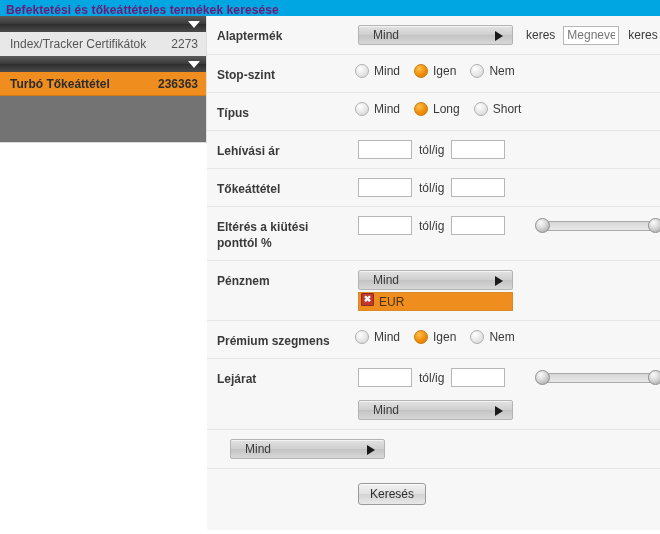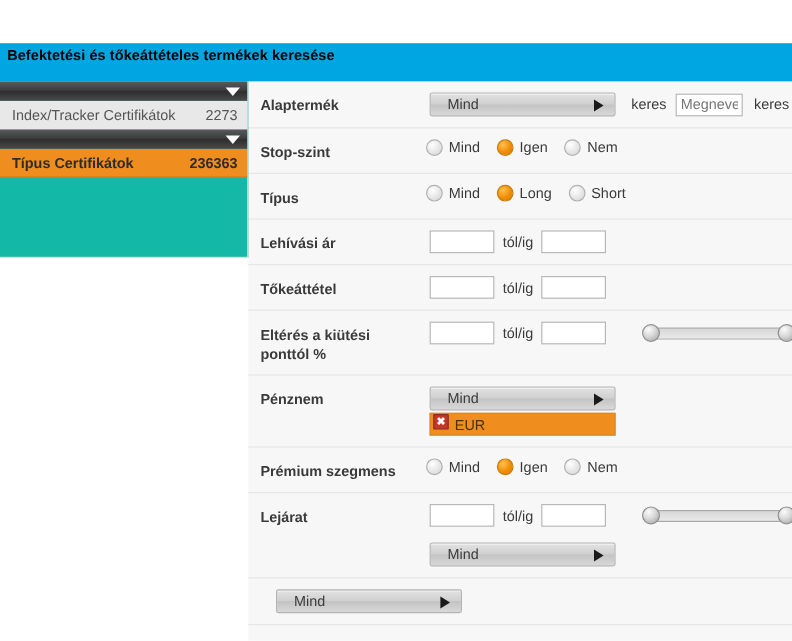--- a/index.html
+++ b/index.html
@@ -11,45 +11,44 @@
     height: 534px;
     background: #ffffff;
     font-family: "Liberation Sans", sans-serif;
     font-size: 12px;
     color: #333333;
     overflow: hidden;
   }
 
   
   #titlebar {
-    height: 32px;
+    height: 16px;
     background: #00a6e2;
-    color: #000000;
+    color: #701a75;
     font-weight: bold;
     font-size: 12px;
     line-height: 20px;
     padding-left: 6px;
     box-sizing: border-box;
     letter-spacing: .1px;
-    margin-top: 36px;
   }
 
   
   #page {
     display: flex;
     height: 514px;
     align-items: flex-start;
   }
 
   
   #sidebar {
     width: 207px;
     flex: 0 0 207px;
-    background: #14b8a6;
-    height: 147px;
+    background: #737373;
+    height: 127px;
     border-right: 1px solid #dedede;
     border-bottom: 1px solid #dcdcdc;
     box-sizing: border-box;
     position: relative;
   }
   .grp-header {
     height: 16px;
     background: linear-gradient(to bottom, #5a5a5a 0%, #3a3a3a 48%, #2e2e2e 52%, #4a4a4a 100%);
     position: relative;
     cursor: pointer;
@@ -290,21 +289,21 @@
     </div>
     <div class="grp-row plain">
       <span>Index/Tracker Certifikátok</span>
       <span class="cnt">2273</span>
     </div>
 
     <div class="grp-header">
       <span class="caret"></span>
     </div>
     <div class="grp-row active">
-      <span>Típus Certifikátok</span>
+      <span>Turbó Tőkeáttétel</span>
       <span class="cnt">236363</span>
     </div>
 
   </div>
 
   <div id="form">
 
     <div class="row">
       <div class="label">Alaptermék</div>
       <div class="ctrls">

